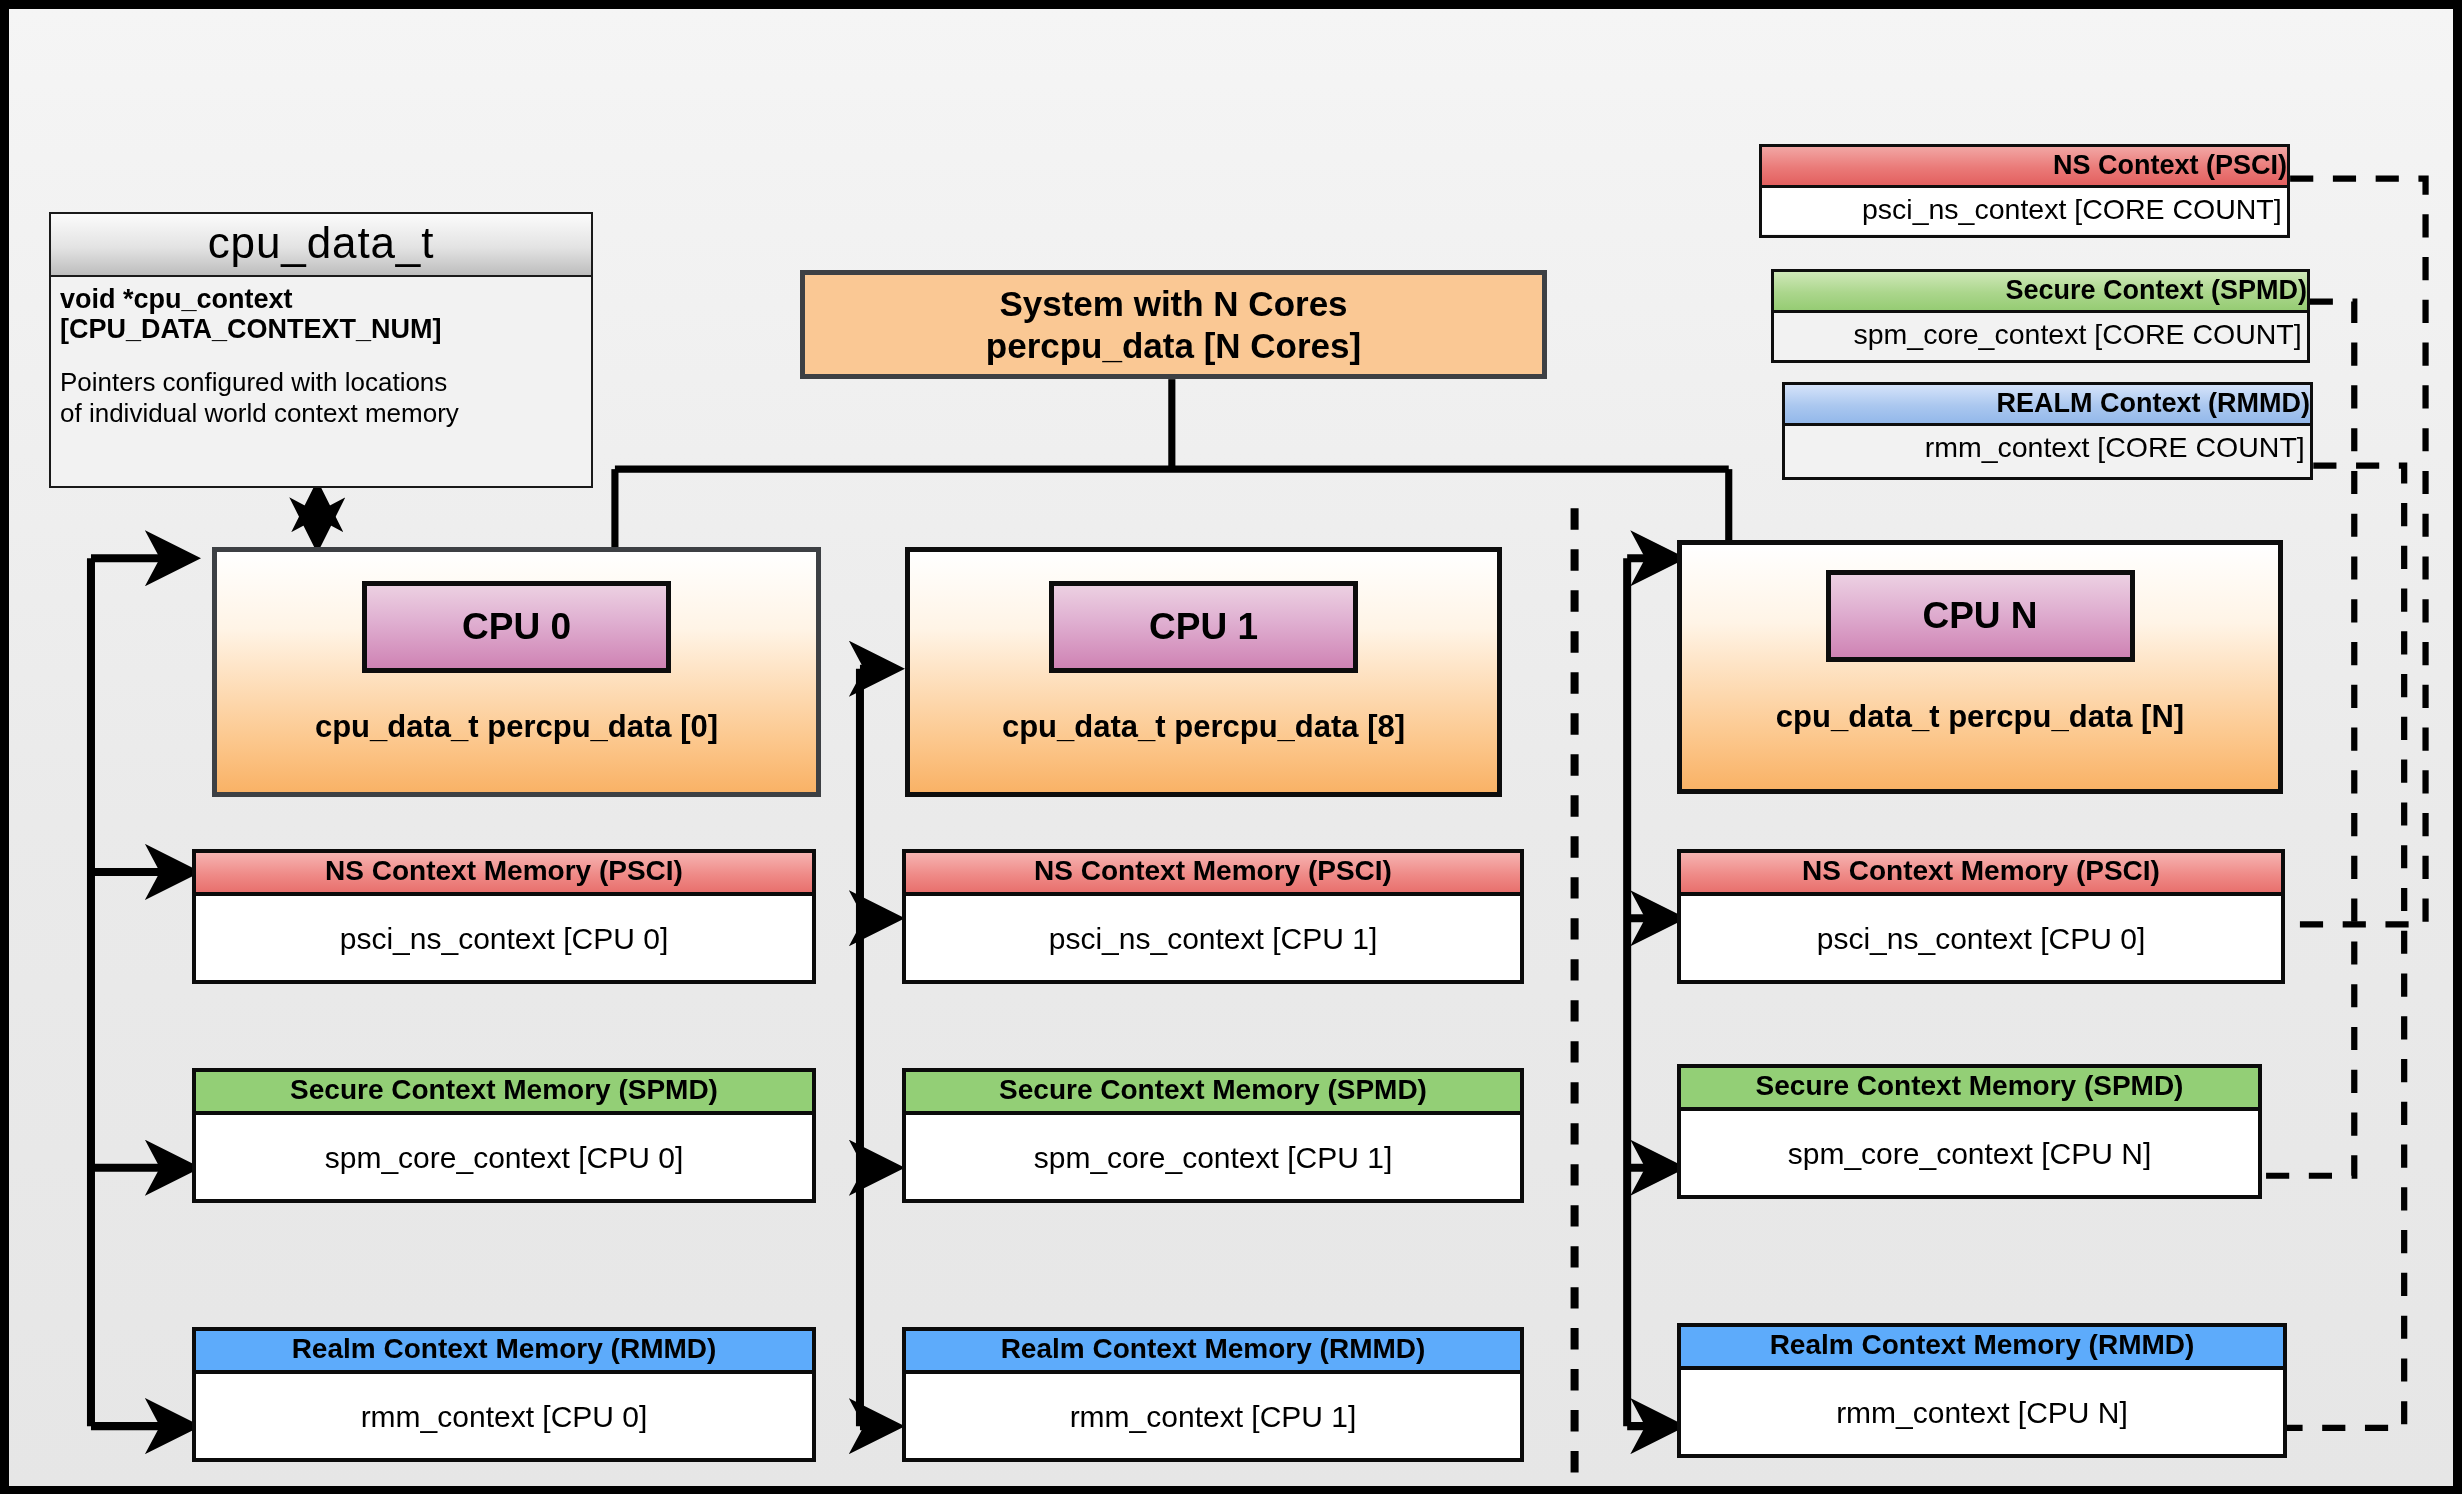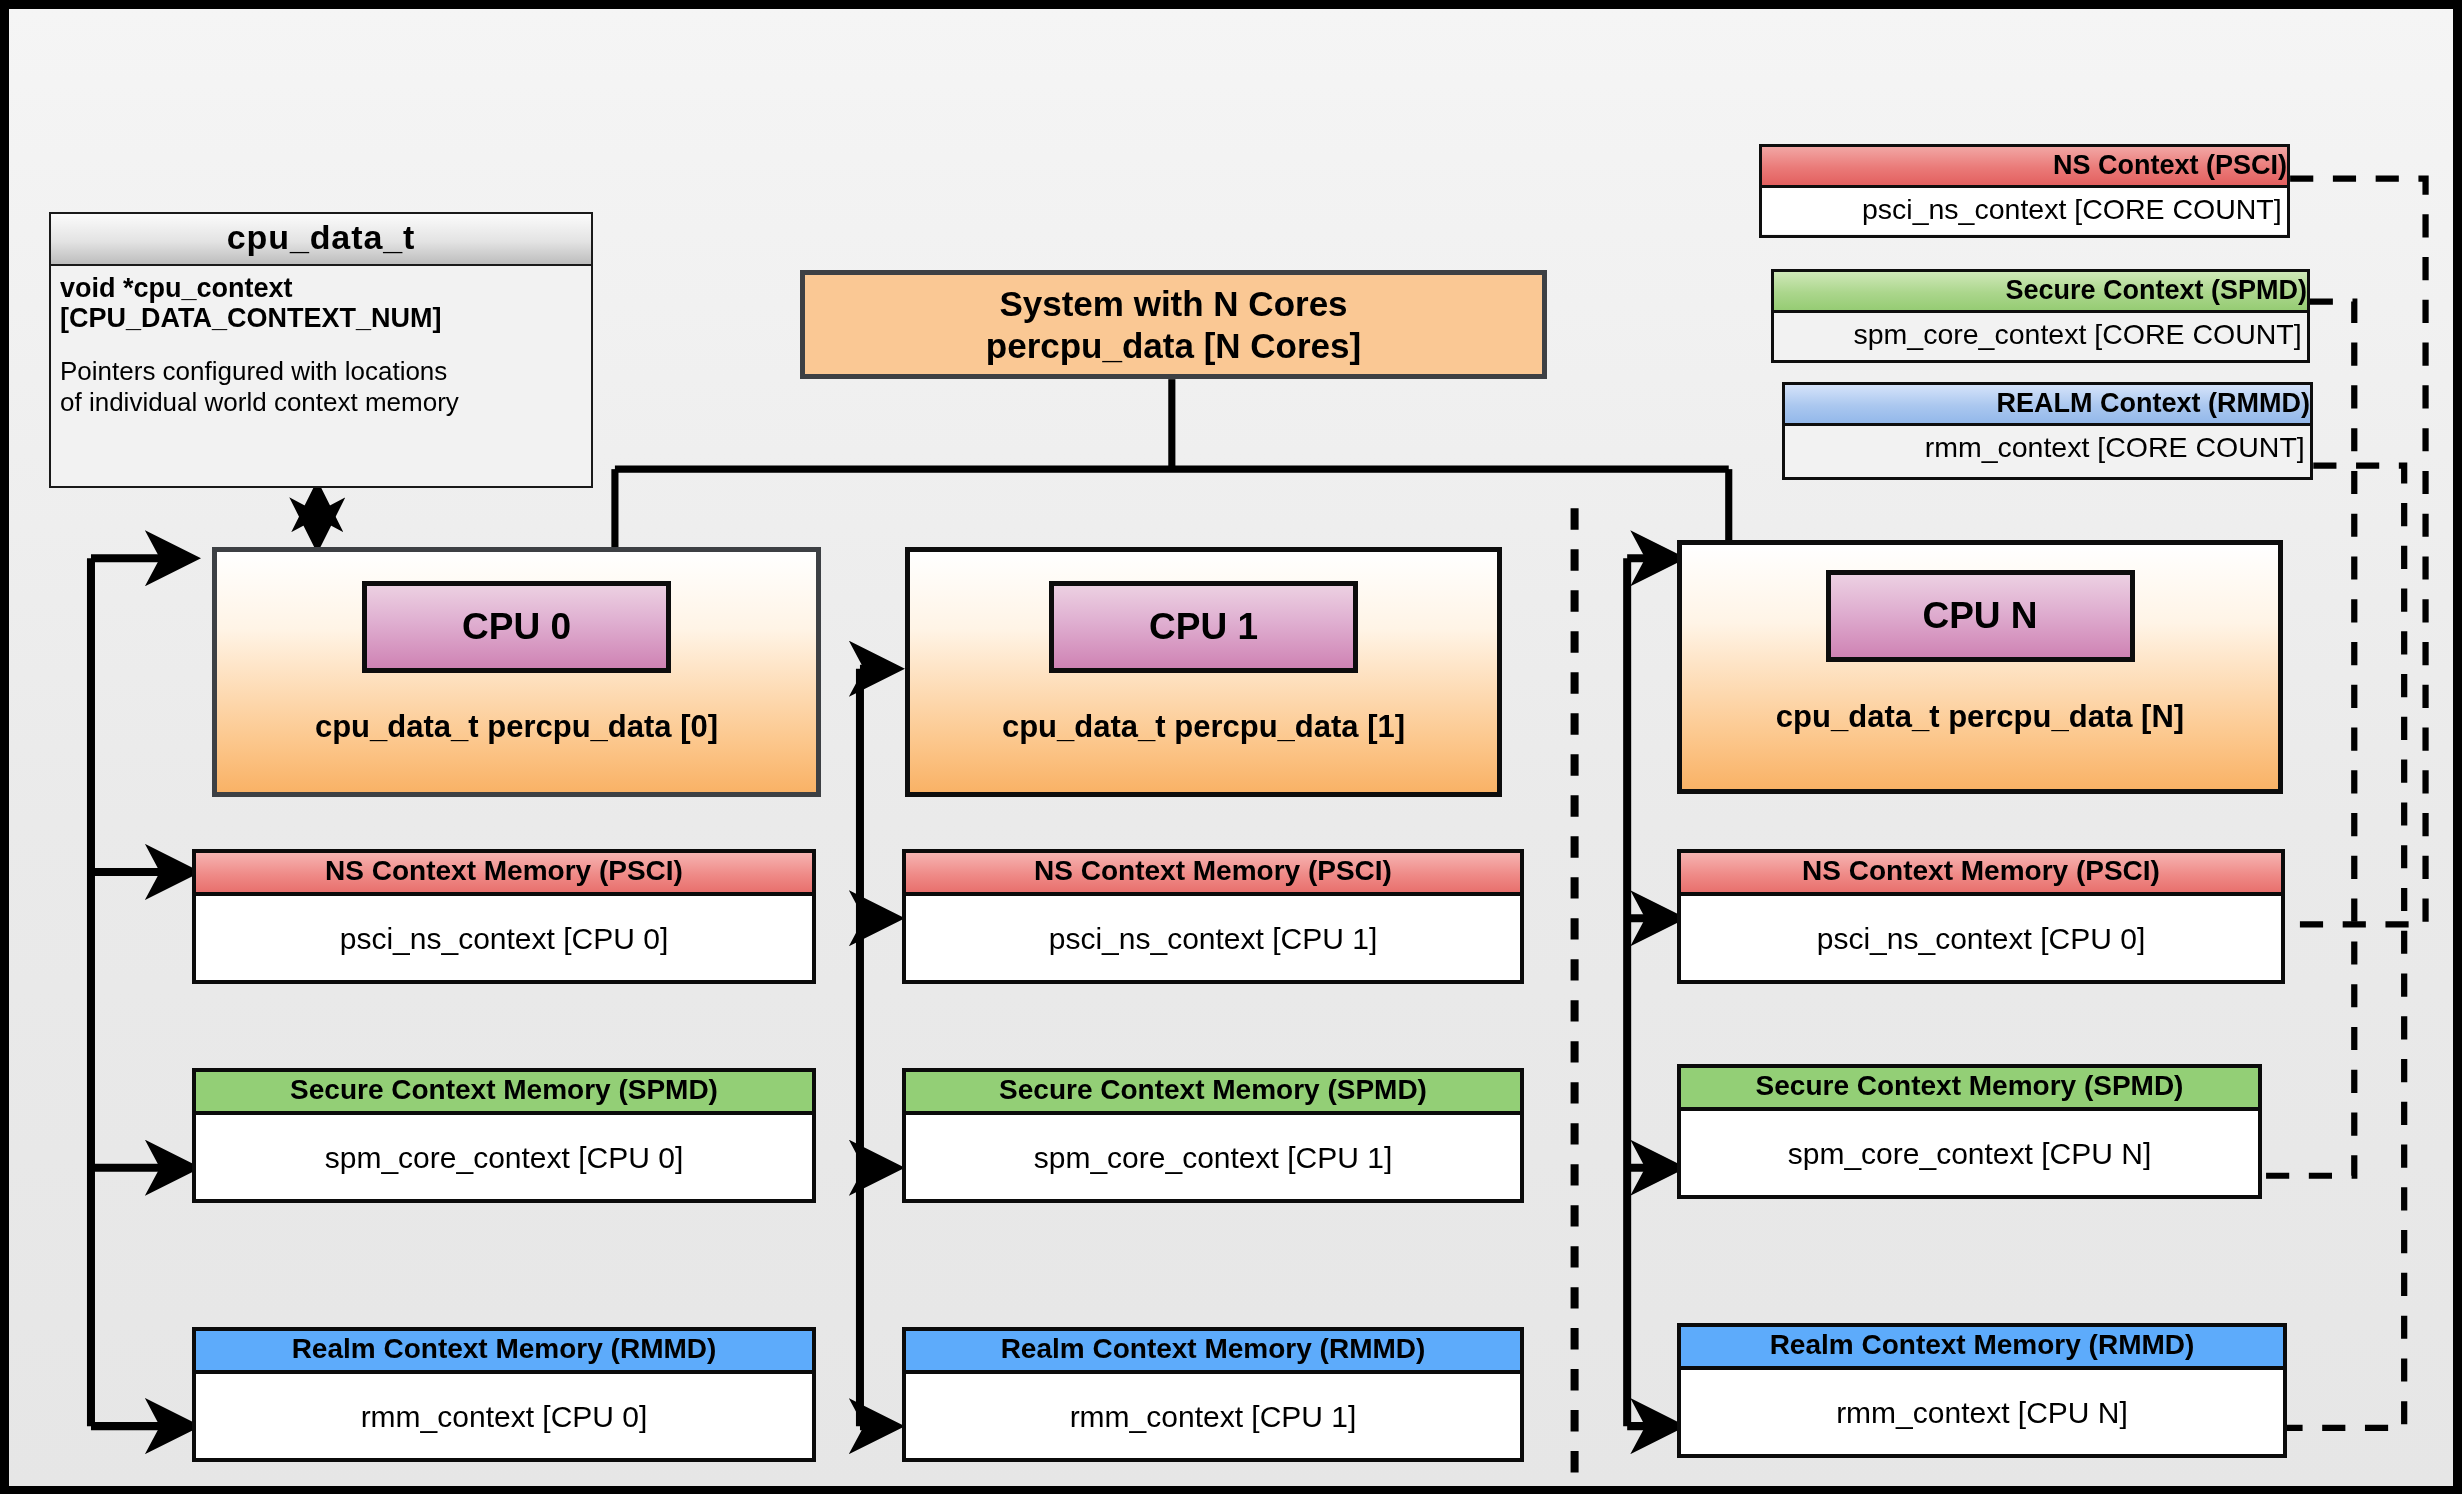--- a/index.html
+++ b/index.html
@@ -33,22 +33,22 @@
     color: #000;
     padding: 3.6px 12.5px;
   }
 
   
   .uml-box { border: 2.7px solid #1a1a1a; background: #f2f2f2; }
   .uml-head {
     background: linear-gradient(180deg, #fbfbfb 0%, #e3e3e3 55%, #bdbdbd 100%);
     border-bottom: 2.7px solid #1a1a1a;
     text-align: center;
-    font-weight: bold;
-    font-size: 34px;
+    font-weight: normal;
+    font-size: 44px;
     color: #000;
     padding: 3.6px 0 7.1px 0;
     letter-spacing: 0.9px;
   }
   .uml-body { padding: 7.1px 9px 9px 9px; }
   .uml-line { font-weight: bold; font-size: 27px; color: #000; line-height: 1.12; }
   .uml-note { font-size: 26px; color: #000; line-height: 1.18; margin-top: 23px; }
 
   
   .system-box {
@@ -215,21 +215,21 @@
     <div class="ctx-body" style="height:86px;">spm_core_context [CPU 0]</div>
   </div>
 
   <div class="abs ctx-card" style="left:183px; top:1318px; width:624px; height:135px;">
     <div class="ctx-head blue">Realm Context Memory (RMMD)</div>
     <div class="ctx-body" style="height:86px;">rmm_context [CPU 0]</div>
   </div>
 
   <div class="abs cpu-card plain" style="left:896px; top:538px; width:597px; height:250px;">
     <div class="cpu-chip" style="margin-top:29px; width:299px; height:82px;">CPU 1</div>
-    <div class="cpu-label" style="margin-top:36px;">cpu_data_t percpu_data [1]</div>
+    <div class="cpu-label" style="margin-top:36px;">cpu_data_t percpu_data [8]</div>
   </div>
 
   <div class="abs ctx-card" style="left:893px; top:840px; width:622px; height:135px;">
     <div class="ctx-head red">NS Context Memory (PSCI)</div>
     <div class="ctx-body" style="height:86px;">psci_ns_context [CPU 1]</div>
   </div>
 
   <div class="abs ctx-card" style="left:893px; top:1059px; width:622px; height:135px;">
     <div class="ctx-head green">Secure Context Memory (SPMD)</div>
     <div class="ctx-body" style="height:86px;">spm_core_context [CPU 1]</div>

